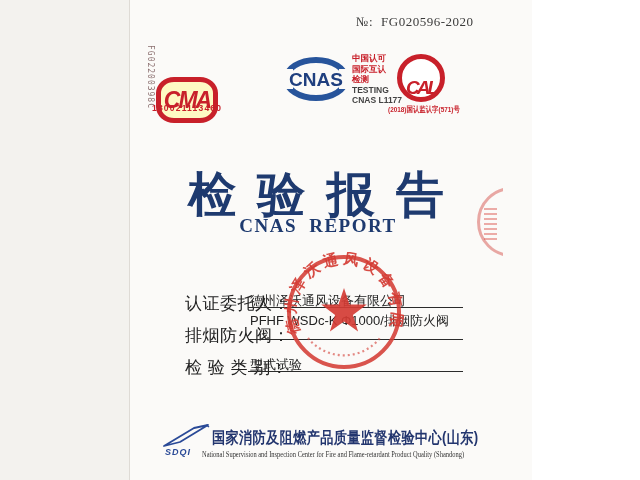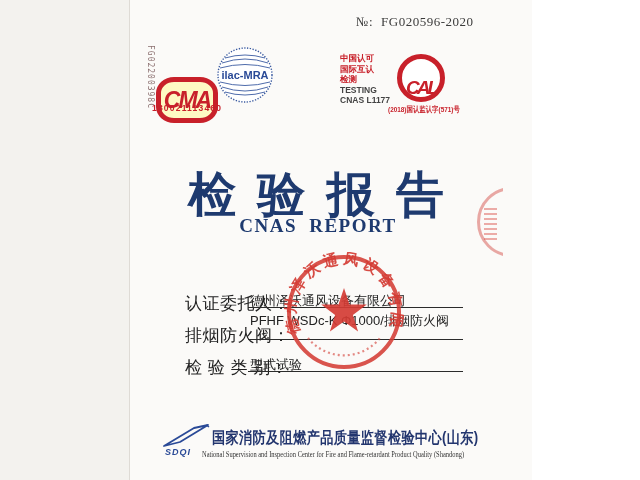--- a/index.html
+++ b/index.html
@@ -17,21 +17,21 @@
   
   .cma-box{left:156px;top:57px;width:52px;height:36px;border:5px solid #c8202a;border-radius:18px/16px;
            display:flex;align-items:center;justify-content:center;background:#fef9c3;margin-top:20px;}
   .cma-box span{font-weight:900;font-style:italic;font-size:23px;color:#c8202a;letter-spacing:-2px;line-height:1;}
   .cma-number{left:152px;top:103px;width:66px;font-size:8.5px;font-weight:bold;color:#c8202a;letter-spacing:1.2px;white-space:nowrap;}
 
   
   .ilac{left:216px;top:46px;}
   
   .cnas{left:283px;top:57px;}
-  .cnas-lines{left:340px;top:53px;font-size:8.5px;line-height:10.5px;white-space:nowrap;}
+  .cnas-lines{left:352px;top:53px;font-size:8.5px;line-height:10.5px;white-space:nowrap;}
   .cnas-lines .zh{color:#c8202a;font-weight:bold;}
   .cnas-lines .en{color:#444;font-weight:bold;}
 
   
   .cal-circle{left:397px;top:54px;width:38px;height:38px;border:5px solid #c8202a;border-radius:50%;
               display:flex;align-items:flex-end;justify-content:center;background:#fff;}
   .cal-circle span{font-weight:900;font-style:italic;font-size:19px;color:#c8202a;letter-spacing:-3px;line-height:1;}
   .cal-caption{left:388px;top:104px;font-size:8px;color:#c8202a;font-weight:bold;white-space:nowrap;
                transform:scaleX(.8);transform-origin:left top;}
 
@@ -71,34 +71,29 @@
     <span class="no">№:</span><span>FG020596-2020</span>
   </div>
 
   <div class="abs side-code">FG02200398C</div>
 
   <div class="abs cma-box">
     <span>CMA</span>
   </div>
   <div class="abs cma-number">180021113460</div>
 
-  <div class="abs ilac">
-    <svg width="58" height="58" viewBox="0 0 58 58">
-      <circle cx="29" cy="29" r="27" fill="#ffffff" stroke="#3a5aa0" stroke-width="1.4" stroke-dasharray="1.3,1.5"></circle>
-      <path d="M6,17 Q29,9 52,17" fill="none" stroke="#3a5aa0" stroke-width="0.9"></path>
-      <path d="M4,22 Q29,15 54,22" fill="none" stroke="#3a5aa0" stroke-width="0.9"></path>
-      <path d="M6,41 Q29,49 52,41" fill="none" stroke="#3a5aa0" stroke-width="0.9"></path>
-      <path d="M4,36 Q29,43 54,36" fill="none" stroke="#3a5aa0" stroke-width="0.9"></path>
-      <path d="M9,12 Q29,6 49,12" fill="none" stroke="#3a5aa0" stroke-width="0.9"></path>
-      <path d="M9,46 Q29,52 49,46" fill="none" stroke="#3a5aa0" stroke-width="0.9"></path>
-      <rect x="4" y="23" width="50" height="12" fill="#ffffff"></rect>
-      <text x="29" y="33" text-anchor="middle" font-family="Liberation Sans, sans-serif" font-size="11" font-weight="bold" fill="#2a4a97">ilac-MRA</text>
+
+  <div class="abs cnas">
+    <svg width="66" height="44" viewBox="0 0 66 44">
+      <ellipse cx="33" cy="22" rx="30" ry="19" fill="none" stroke="#27549b" stroke-width="6"></ellipse>
+      <rect x="0" y="12" width="10" height="20" fill="#fbfaf8"></rect>
+      <rect x="56" y="12" width="10" height="20" fill="#fbfaf8"></rect>
+      <text x="33" y="29" text-anchor="middle" font-family="Liberation Sans, sans-serif" font-size="19" font-weight="bold" fill="#1f3f7f">CNAS</text>
     </svg>
   </div>
-
 
   <div class="abs cnas-lines">
     <div class="zh">中国认可</div>
     <div class="zh">国际互认</div>
     <div class="zh">检测</div>
     <div class="en">TESTING</div>
     <div class="en">CNAS L1177</div>
   </div>
 
   <div class="abs cal-circle">

